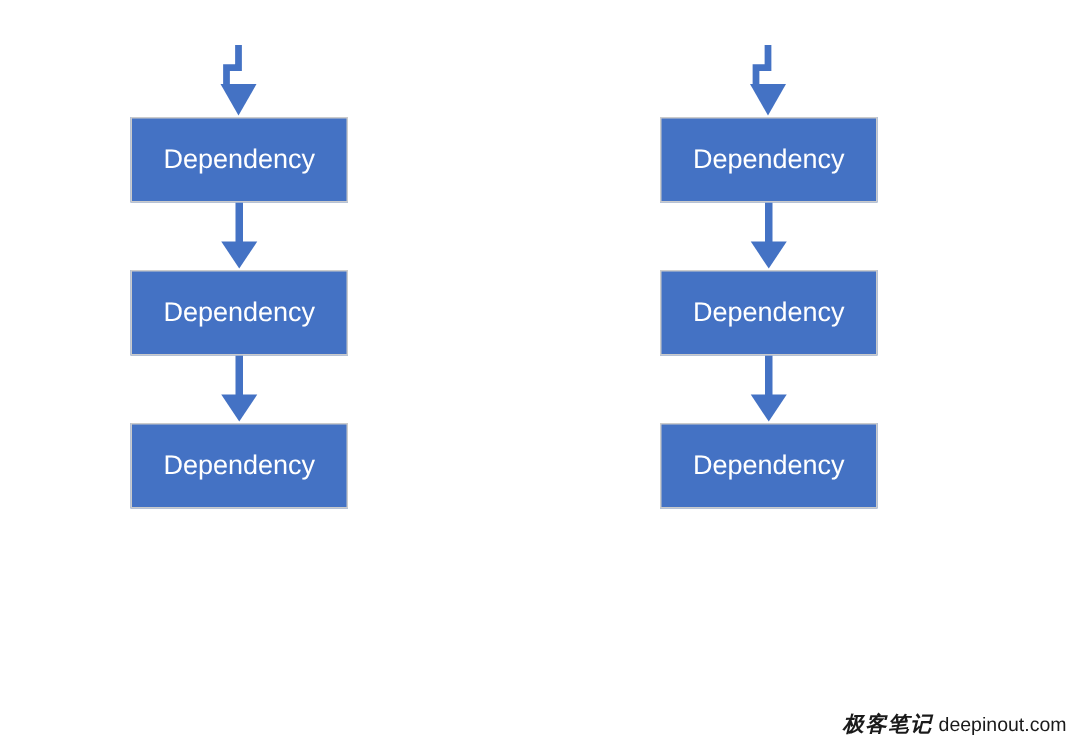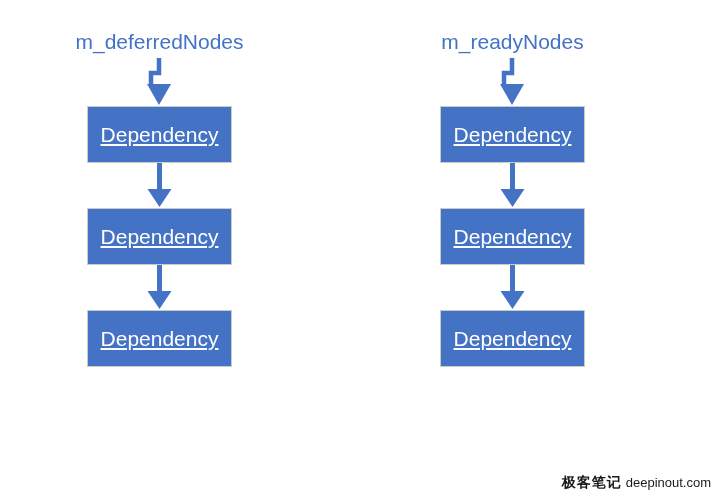--- a/index.html
+++ b/index.html
@@ -38,55 +38,54 @@
     flex-shrink: 0;
   }
   .entry-arrow { width: 145px; height: 50px; flex-shrink: 0; display: block; }
   .node-box {
     width: 145px;
     height: 57px;
     flex-shrink: 0;
     background: var(--accent-blue);
     border: 1px solid var(--node-border);
     color: var(--node-text);
-    font-size: 21px;
+    font-size: 18px;
     display: flex;
     align-items: center;
     justify-content: center;
     white-space: nowrap;
-    text-decoration: underline;
   }
   .connector-arrow { width: 145px; height: 45px; flex-shrink: 0; display: block; }
   .arrow-line { stroke: var(--accent-blue); fill: none; }
   .arrow-head { fill: var(--accent-blue); stroke: none; }
   .watermark {
     position: absolute;
     right: 4px;
     bottom: 5px;
     color: var(--watermark-text);
     white-space: nowrap;
     font-size: 14px;
   }
   .watermark .cn {
     font-weight: bold;
     font-family: "DejaVu Sans", sans-serif;
     letter-spacing: 1px;
+    font-style: italic;
   }
   .watermark .en {
     font-family: Liberation Sans, sans-serif;
     font-size: 13px;
   }
 </style>
 </head>
 <body>
 
 <div class="canvas">
 
   <div class="list-column left">
-    <div class="list-label">m_deferredNodes</div>
 
     <svg class="entry-arrow" viewBox="0 0 145 50">
       <path class="arrow-line" stroke-width="4.5" d="M72 2 V17 H64 V29"></path>
       <polygon class="arrow-head" points="60,28 84,28 72,49"></polygon>
     </svg>
 
     <div class="node-box">Dependency</div>
 
     <svg class="connector-arrow" viewBox="0 0 145 45">
       <path class="arrow-line" stroke-width="5" d="M72.5 0 V27"></path>
@@ -97,21 +96,20 @@
 
     <svg class="connector-arrow" viewBox="0 0 145 45">
       <path class="arrow-line" stroke-width="5" d="M72.5 0 V27"></path>
       <polygon class="arrow-head" points="60.5,26 84.5,26 72.5,44"></polygon>
     </svg>
 
     <div class="node-box">Dependency</div>
   </div>
 
   <div class="list-column right">
-    <div class="list-label">m_readyNodes</div>
 
     <svg class="entry-arrow" viewBox="0 0 145 50">
       <path class="arrow-line" stroke-width="4.5" d="M72 2 V17 H64 V29"></path>
       <polygon class="arrow-head" points="60,28 84,28 72,49"></polygon>
     </svg>
 
     <div class="node-box">Dependency</div>
 
     <svg class="connector-arrow" viewBox="0 0 145 45">
       <path class="arrow-line" stroke-width="5" d="M72.5 0 V27"></path>

